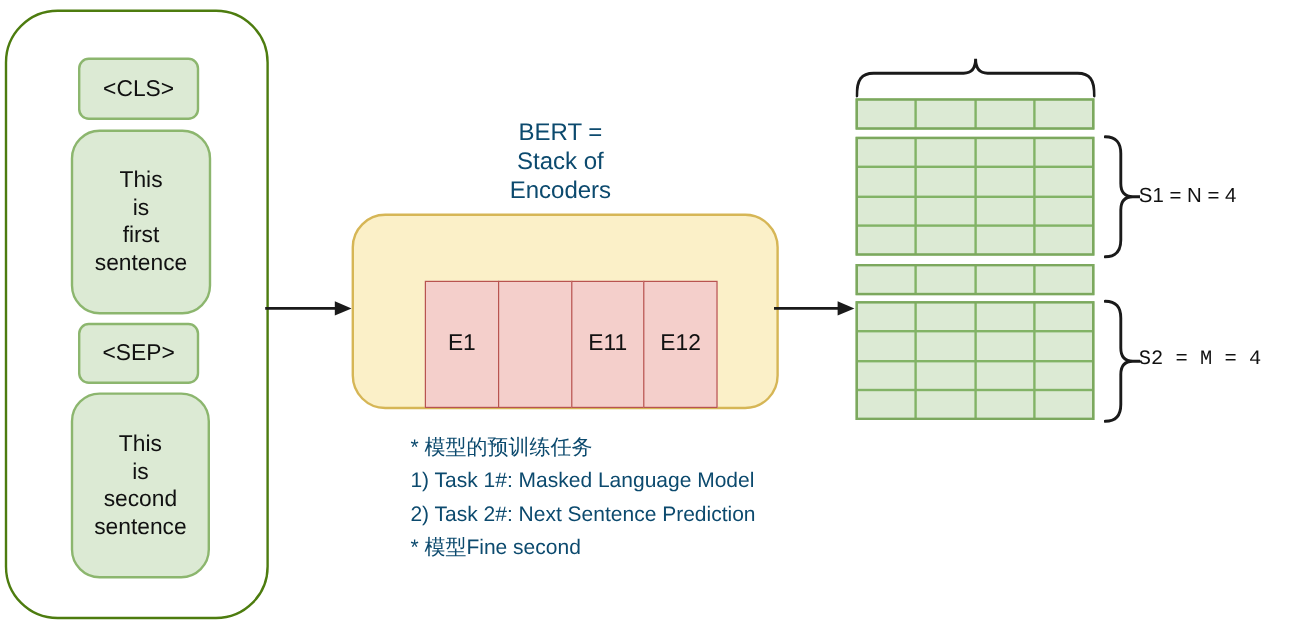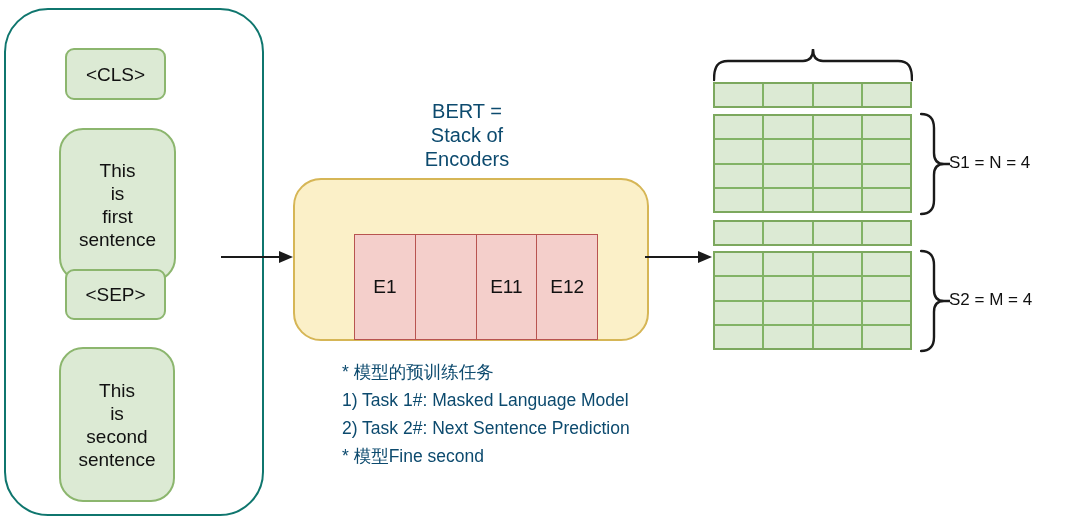--- a/index.html
+++ b/index.html
@@ -1,26 +1,26 @@
 <!DOCTYPE html>
 <html><head>
 <meta charset="utf-8">
 <style>
   html,body{margin:0;padding:0;background:#ffffff;}
   body{font-family:"Liberation Sans","DejaVu Sans",sans-serif;}
   .canvas{position:relative;width:1080px;height:519px;background:#ffffff;overflow:hidden;}
 
   
   .input-panel{position:absolute;left:4px;top:8px;width:216px;height:504px;
-    border:2px solid #0f766e;border-radius:44px;background:#ffffff;padding-left:40px;}
+    border:2px solid #4d7c0f;border-radius:44px;background:#ffffff;}
   .token-box{position:absolute;display:flex;align-items:center;justify-content:center;
     text-align:center;background:#dcead4;border:2px solid #8cb66e;color:#111;
     font-size:19px;line-height:23px;white-space:pre-line;}
   .token-special{border-radius:9px;}
-  .token-sentence{border-radius:24px;margin-top:20px;}
+  .token-sentence{border-radius:24px;}
   .box-cls{left:59px;top:38px;width:97px;height:48px;}
   .box-sent1{left:53px;top:98px;width:113px;height:150px;}
   .box-sep{left:59px;top:259px;width:97px;height:47px;}
   .box-sent2{left:53px;top:317px;width:112px;height:151px;}
 
   
   .arrow-svg{position:absolute;overflow:visible;}
 
   
   .bert-title{position:absolute;left:392px;top:99px;width:150px;text-align:center;
@@ -38,21 +38,21 @@
   .emb-grid{position:absolute;display:grid;background:#82b366;border:2px solid #7ca85e;
     gap:2px;box-sizing:border-box;}
   .emb-grid .cell{background:#dcead4;}
   .grid-row1{left:713px;top:82px;width:199px;height:26px;}
   .grid-s1{left:713px;top:114px;width:199px;height:99px;}
   .grid-row2{left:713px;top:220px;width:199px;height:26px;}
   .grid-s2{left:713px;top:251px;width:199px;height:99px;}
   .brace{position:absolute;}
   .dim-label{position:absolute;font-size:17px;color:#111;white-space:nowrap;}
   .s1-label{left:949px;top:153px;}
-  .s2-label{left:949px;top:290px;}
+  .s2-label{left:949px;top:290px;font-family:Liberation Mono, monospace;}
 
   
   .annotations{position:absolute;left:342px;top:358px;font-size:17.5px;line-height:28px;
     color:#0c4a6e;}
 </style>
 </head>
 <body>
 
 <div class="canvas">
 

